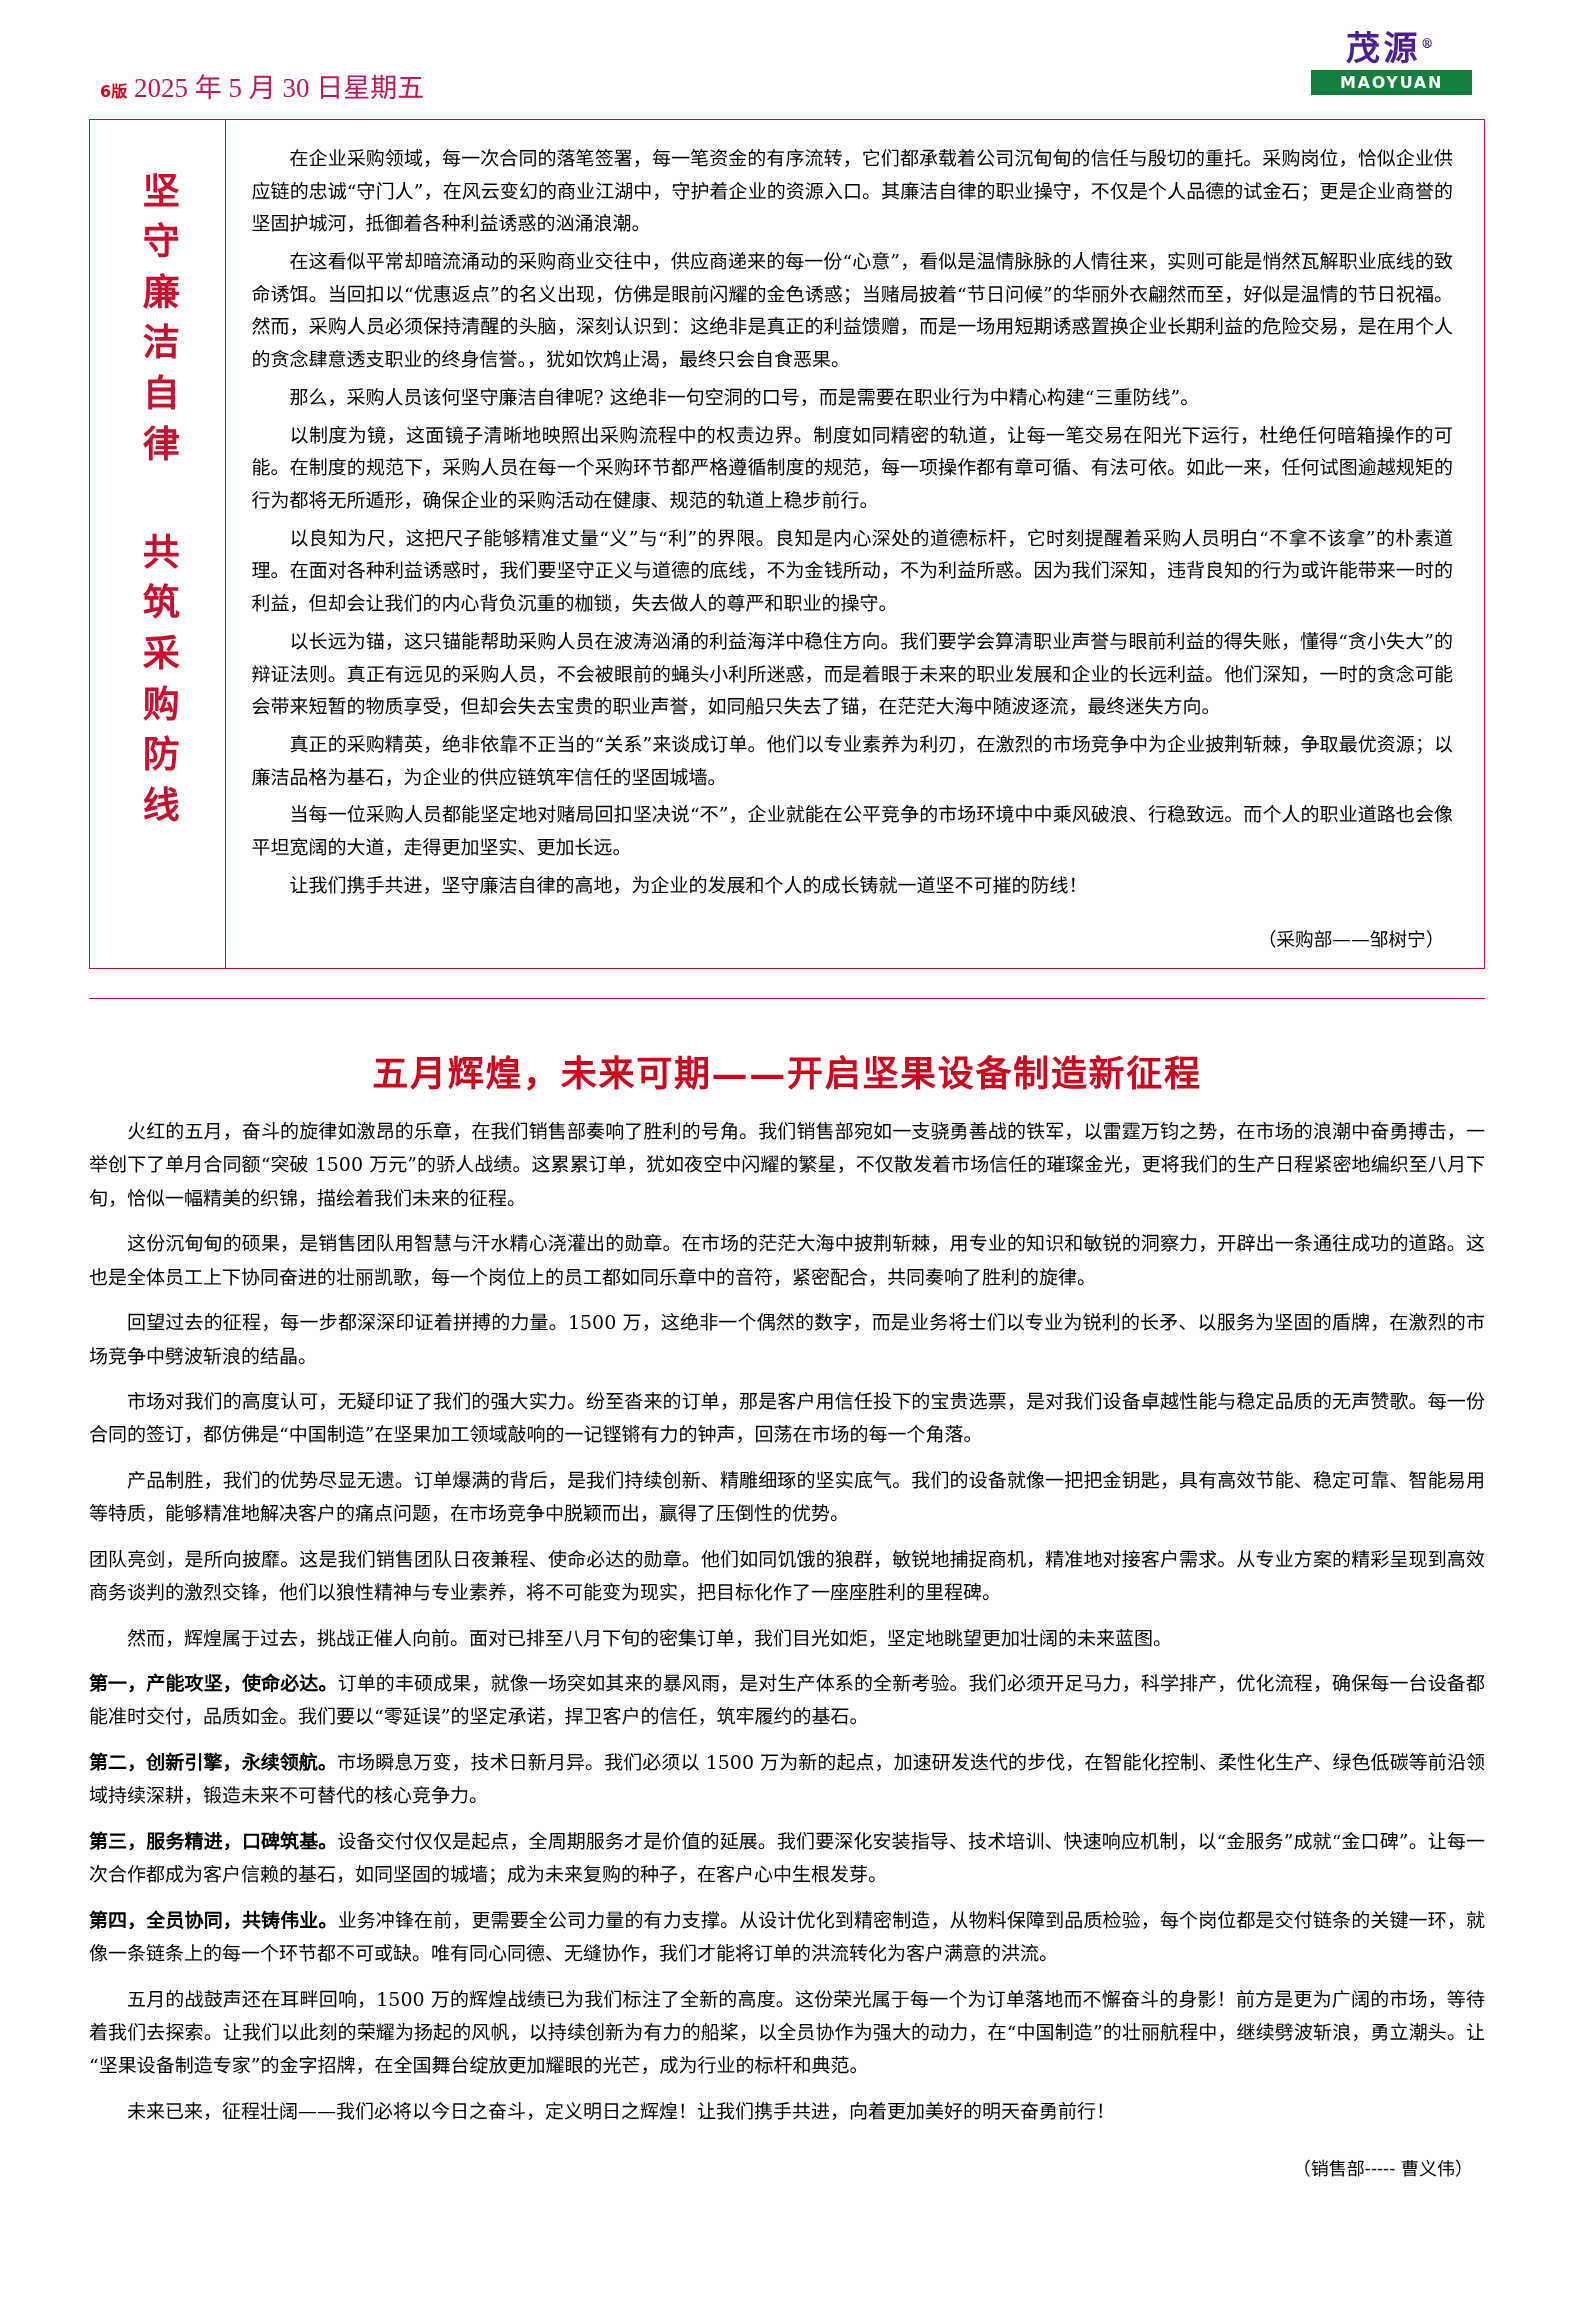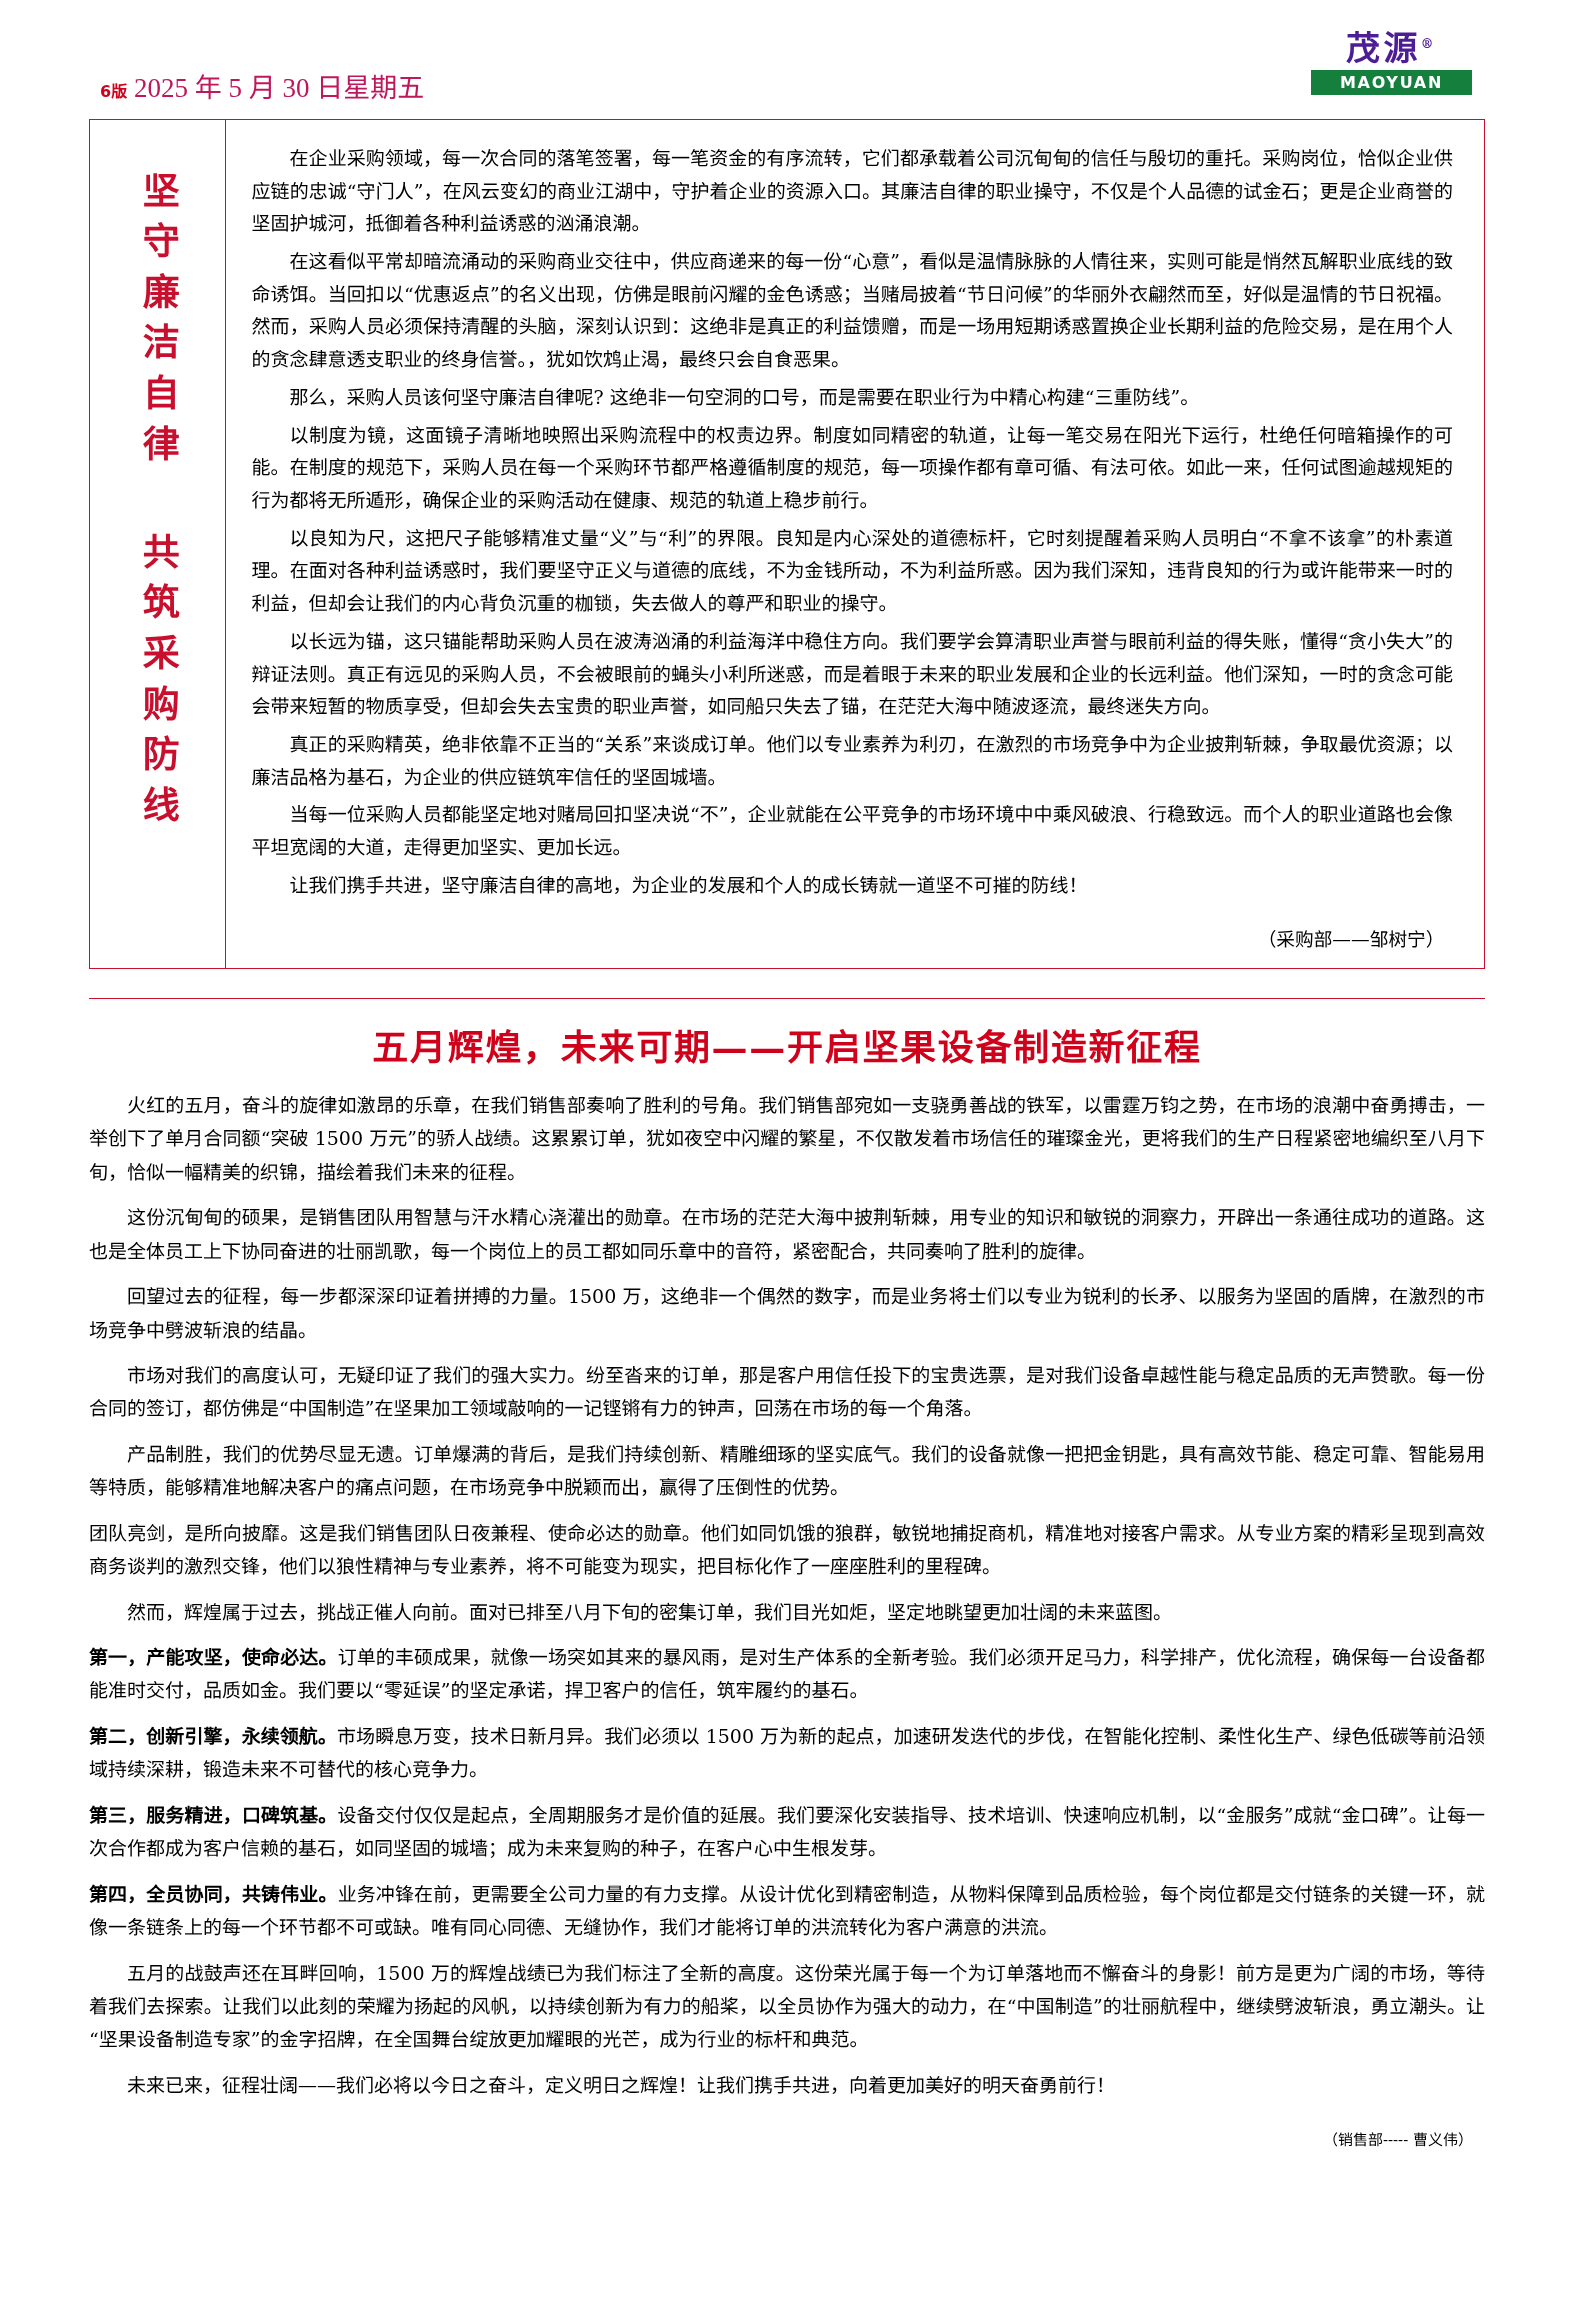--- a/index.html
+++ b/index.html
@@ -132,21 +132,21 @@
     padding-right: 8.5px;
   }
   .bold-lead {
     font-weight: bold;
   }
 
   
   .article2 {
     margin: 29px 89px 0 89px;
     border-top: 1.7px solid #c8102e;
-    padding-top: 9px;
+    padding-top: 35px;
   }
   .headline {
     text-align: center;
     color: #d0021b;
     font-size: 36px;
     font-weight: bold;
     letter-spacing: 1.7px;
     margin: 10.2px 0 18.7px 0;
     font-family: "DejaVu Serif", "Liberation Serif", serif;
   }
@@ -157,21 +157,21 @@
     line-height: 1.76;
     text-align: justify;
     text-justify: inter-ideograph;
     font-family: "DejaVu Serif", "Liberation Serif", serif;
   }
   .article2 p.noindent {
     text-indent: 0;
   }
   .sig2 {
     text-align: right;
-    font-size: 15px;
+    font-size: 18px;
     margin-top: 25.5px;
     padding-right: 12px;
   }
 </style>
 </head>
 <body>
 
 <div class="page">
 
   <div class="masthead">

